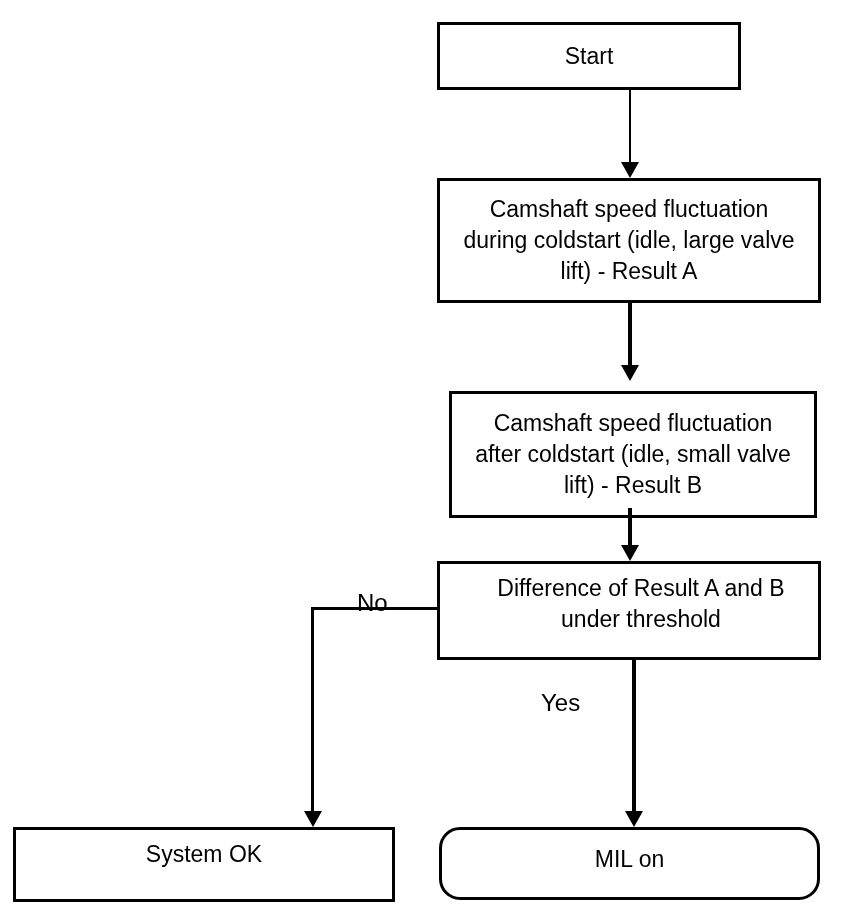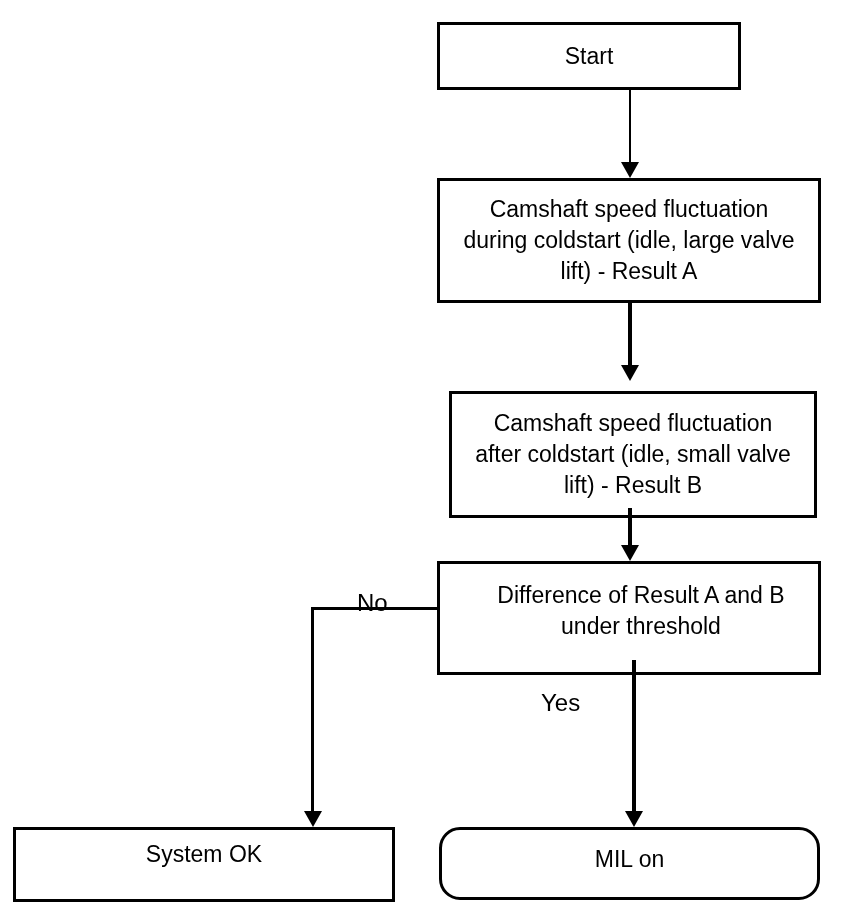--- a/index.html
+++ b/index.html
@@ -25,21 +25,21 @@
     align-items: center;
     justify-content: center;
     text-align: center;
     font-size: 23px;
     line-height: 31px;
     padding: 0 20px;
   }
   #node-start     { left: 437px; top: 22px;  width: 304px; height: 68px; }
   #node-result-a  { left: 437px; top: 178px; width: 384px; height: 125px; }
   #node-result-b  { left: 437px; top: 391px; width: 368px; height: 127px; margin-left: 12px; }
-  #node-decision  { left: 437px; top: 561px; width: 384px; height: 114px; padding-bottom: 14px; padding-left: 44px; }
+  #node-decision  { left: 437px; top: 561px; width: 384px; height: 99px; padding-bottom: 14px; padding-left: 44px; }
   #node-system-ok { left: 13px;  top: 827px; width: 382px; height: 75px; padding-bottom: 20px; }
   #node-mil-on    { left: 439px; top: 827px; width: 381px; height: 73px; padding-bottom: 8px; border-radius: 21px; }
 
   .edge {
     position: absolute;
     background: #000000;
   }
   
   #edge-start-a   { left: 629px; top: 90px;  width: 2px; height: 74px; }
   #edge-a-b       { left: 628px; top: 303px; width: 4px; height: 64px; }

